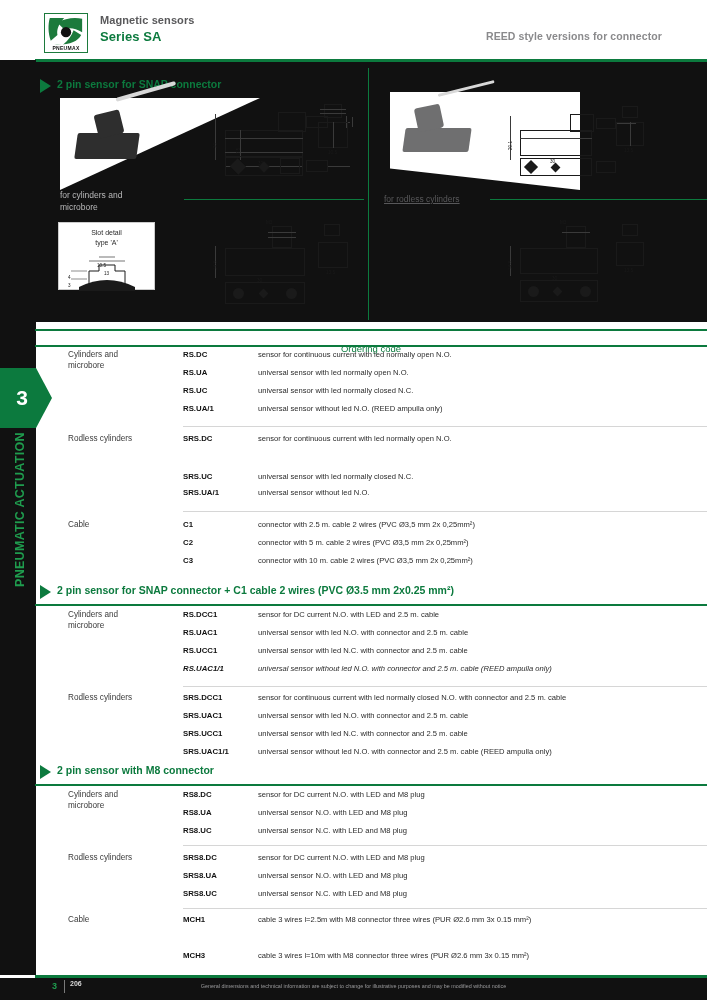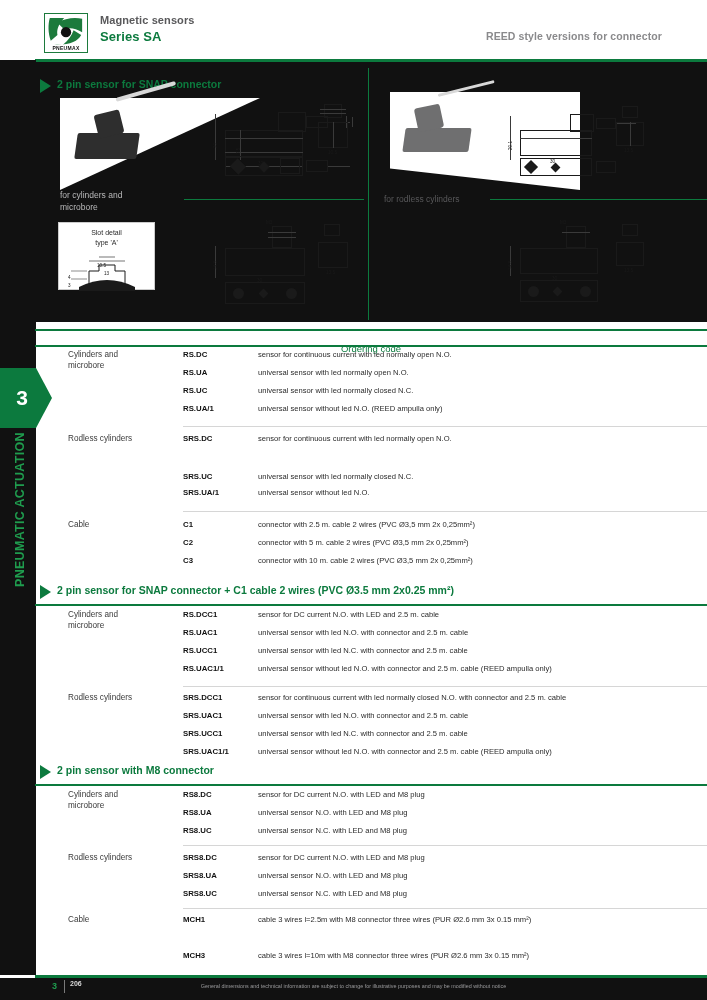--- a/index.html
+++ b/index.html
@@ -276,21 +276,21 @@
 
   <div class="vline" style="left:368px; top:68px; height:252px;"></div>
 
   <div class="photo-white" style="left:390px; top:92px; width:190px; height:98px;
        clip-path: polygon(0 0, 100% 0, 100% 100%, 0 78%);"></div>
   <div class="sensor-body lite" style="left:404px; top:128px; width:66px; height:24px; transform:skewX(-8deg);"></div>
   <div class="sensor-body lite" style="left:416px; top:106px; width:26px; height:24px; border-radius:3px; transform:rotate(-12deg);"></div>
   <div class="sensor-cable" style="left:438px; top:94px; width:58px; height:3px; transform:rotate(-14deg); transform-origin:left;"></div>
 
   <div class="hline" style="left:184px; top:199px; width:180px;"></div>
-  <div class="cap-label dark" style="left:384px; top:194px;">for rodless cylinders</div>
+  <div class="cap-label dark" style="left:384px; top:194px;text-decoration:underline;">for rodless cylinders</div>
   <div class="hline" style="left:490px; top:199px; width:217px;"></div>
 
   <div class="tech" style="left:498px; top:100px; width:165px; height:80px;">
     <div class="rect" style="left:22px; top:30px; width:72px; height:26px;"></div>
     <div class="rect" style="left:72px; top:14px; width:24px; height:18px;"></div>
     <div class="thin" style="left:22px; top:38px; width:72px;"></div>
     <div class="rect" style="left:98px; top:18px; width:20px; height:11px;"></div>
     <div class="thin" style="left:118px; top:23px; width:20px;"></div>
     <div class="thinv" style="left:12px; top:16px; height:44px;"></div>
     <div class="dim vert" style="left:10px; top:50px;">20.1</div>
@@ -418,21 +418,21 @@
     <div class="desc">sensor for DC current N.O. with LED and 2.5 m. cable</div>
   </div>
   <div class="row" style="top:628px;">
     <div class="code">RS.UAC1</div>
     <div class="desc">universal sensor with led N.O. with connector and 2.5 m. cable</div>
   </div>
   <div class="row" style="top:646px;">
     <div class="code">RS.UCC1</div>
     <div class="desc">universal sensor with led N.C. with connector and 2.5 m. cable</div>
   </div>
-  <div class="row" style="top:664px;">
+  <div class="row" style="top:664px;font-style:italic;">
     <div class="code">RS.UAC1/1</div>
     <div class="desc">universal sensor without led N.O. with connector and 2.5 m. cable (REED ampulla only)</div>
   </div>
   <div class="sep-line" style="top:686px;"></div>
 
   <div class="row" style="top:693px;">
     <div class="cat">Rodless cylinders</div>
     <div class="code">SRS.DCC1</div>
     <div class="desc">sensor for continuous current with led normally closed N.O. with connector and 2.5 m. cable</div>
   </div>

